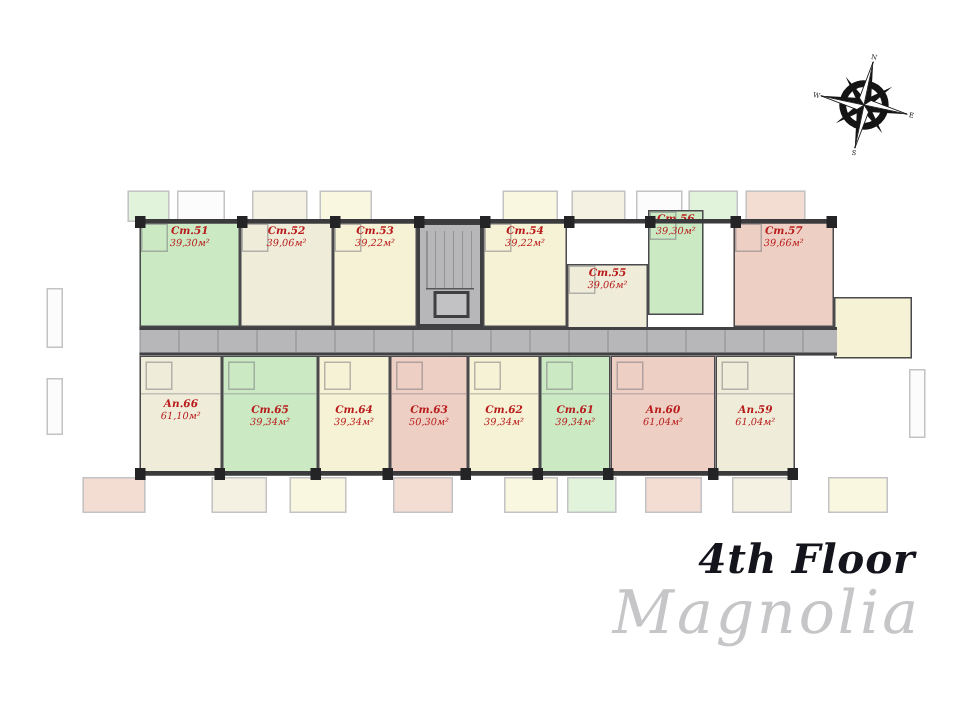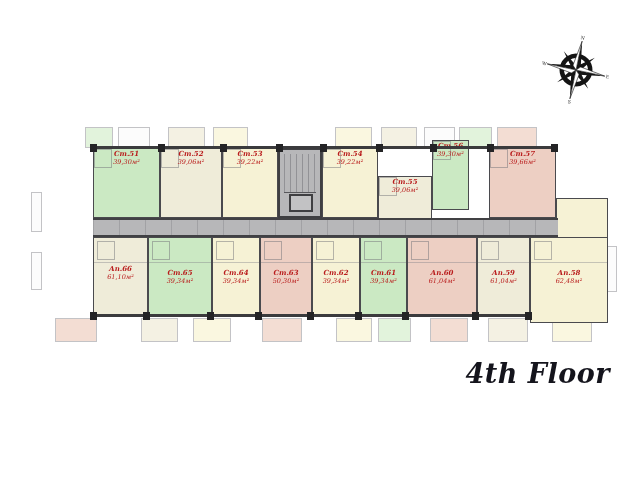--- a/index.html
+++ b/index.html
@@ -232,31 +232,26 @@
         <span class="uid">Ап.60</span>
         <span class="uarea">61,04м²</span>
       </span>
     </div>
   <div class="unit brow u-b8" style="background-color: rgb(239, 236, 217);">
     <span class="lbl">
         <span class="uid">Ап.59</span>
         <span class="uarea">61,04м²</span>
       </span>
     </div>
-  <div class="unit brow u-b9" style="background-color: rgb(246, 242, 213);">
-    <span class="lbl">
-        <span class="uid">Ап.58</span>
-        <span class="uarea">62,48м²</span>
-      </span>
-    </div>
 
   <div class="wallstrip ws-top"></div>
   <div class="wallstrip ws-bot"></div>
 
   <div class="floor-title">4th Floor</div>
+  <div class="brand">Magnolia</div>
 <div class="pier" style="left: 90px; top: 144px; height: 8px;"></div>
     <div class="pier" style="left: 158px; top: 144px; height: 8px;"></div>
     <div class="pier" style="left: 220px; top: 144px; height: 8px;"></div>
     <div class="pier" style="left: 276px; top: 144px; height: 8px;"></div>
     <div class="pier" style="left: 320px; top: 144px; height: 8px;"></div>
     <div class="pier" style="left: 376px; top: 144px; height: 8px;"></div>
     <div class="pier" style="left: 430px; top: 144px; height: 8px;"></div>
     <div class="pier" style="left: 487px; top: 144px; height: 8px;"></div>
     <div class="pier" style="left: 551px; top: 144px; height: 8px;"></div>
     <div class="pier" style="left: 90px; top: 312px; height: 8px;"></div>

